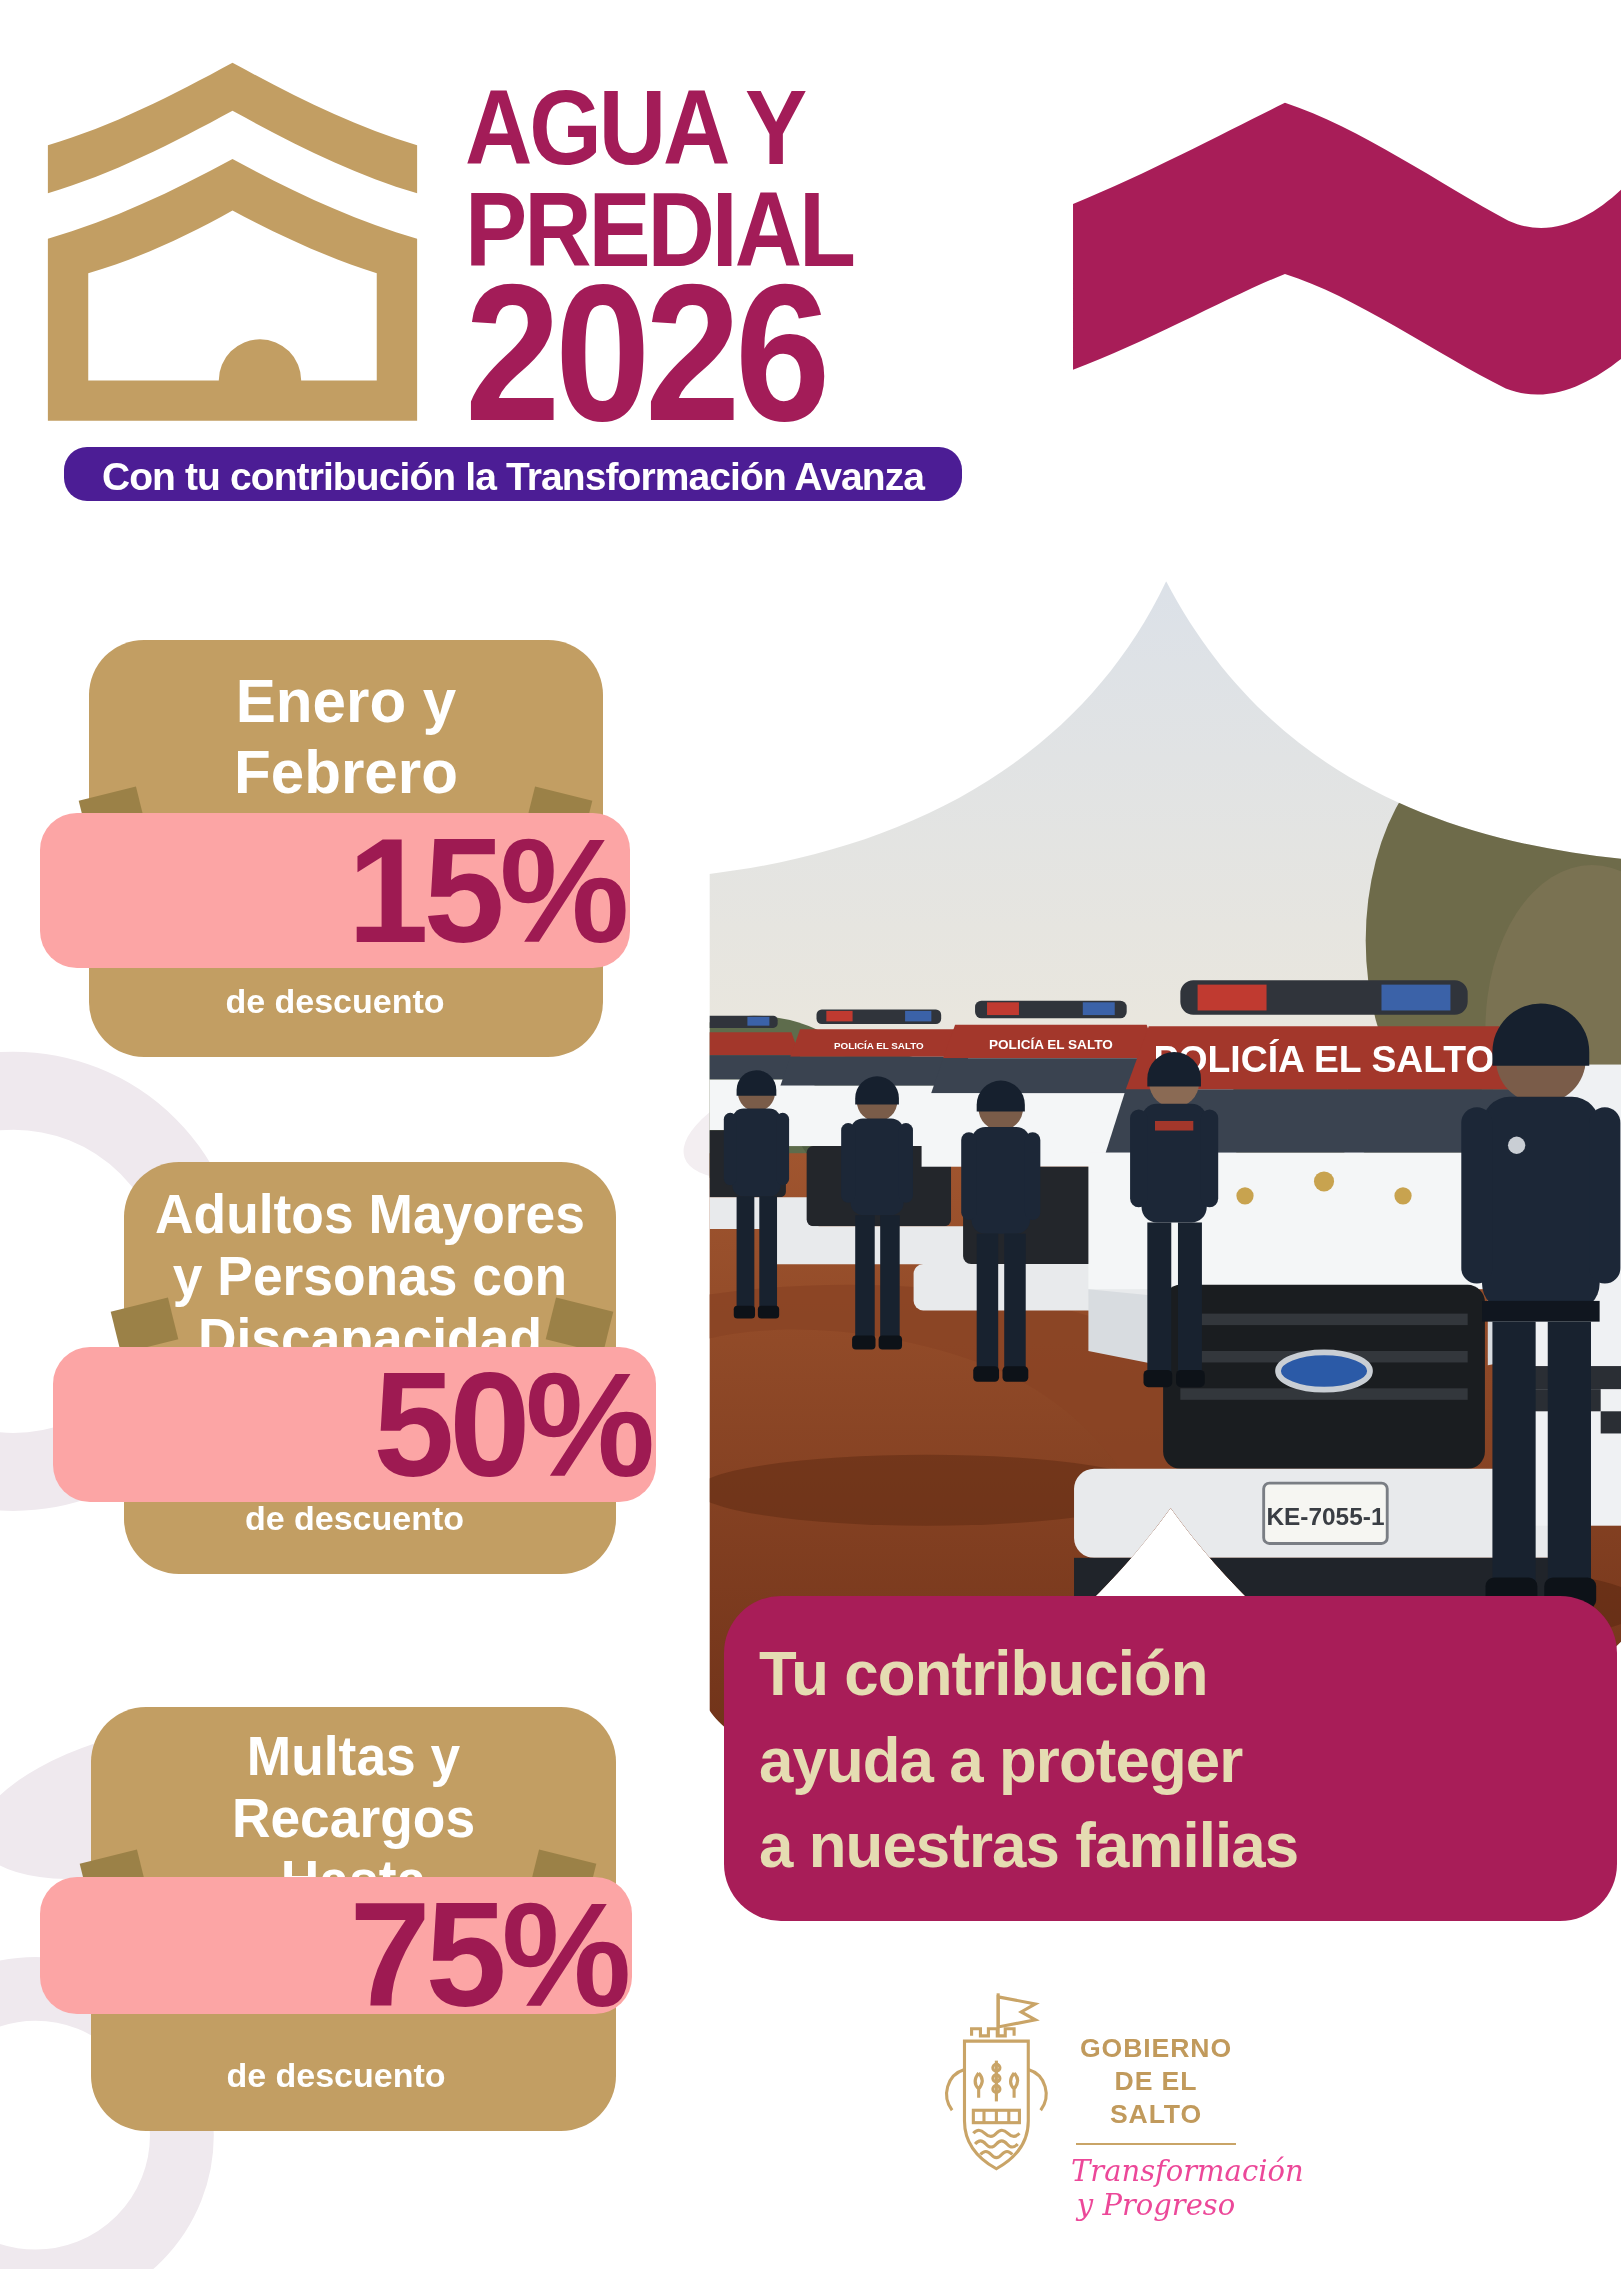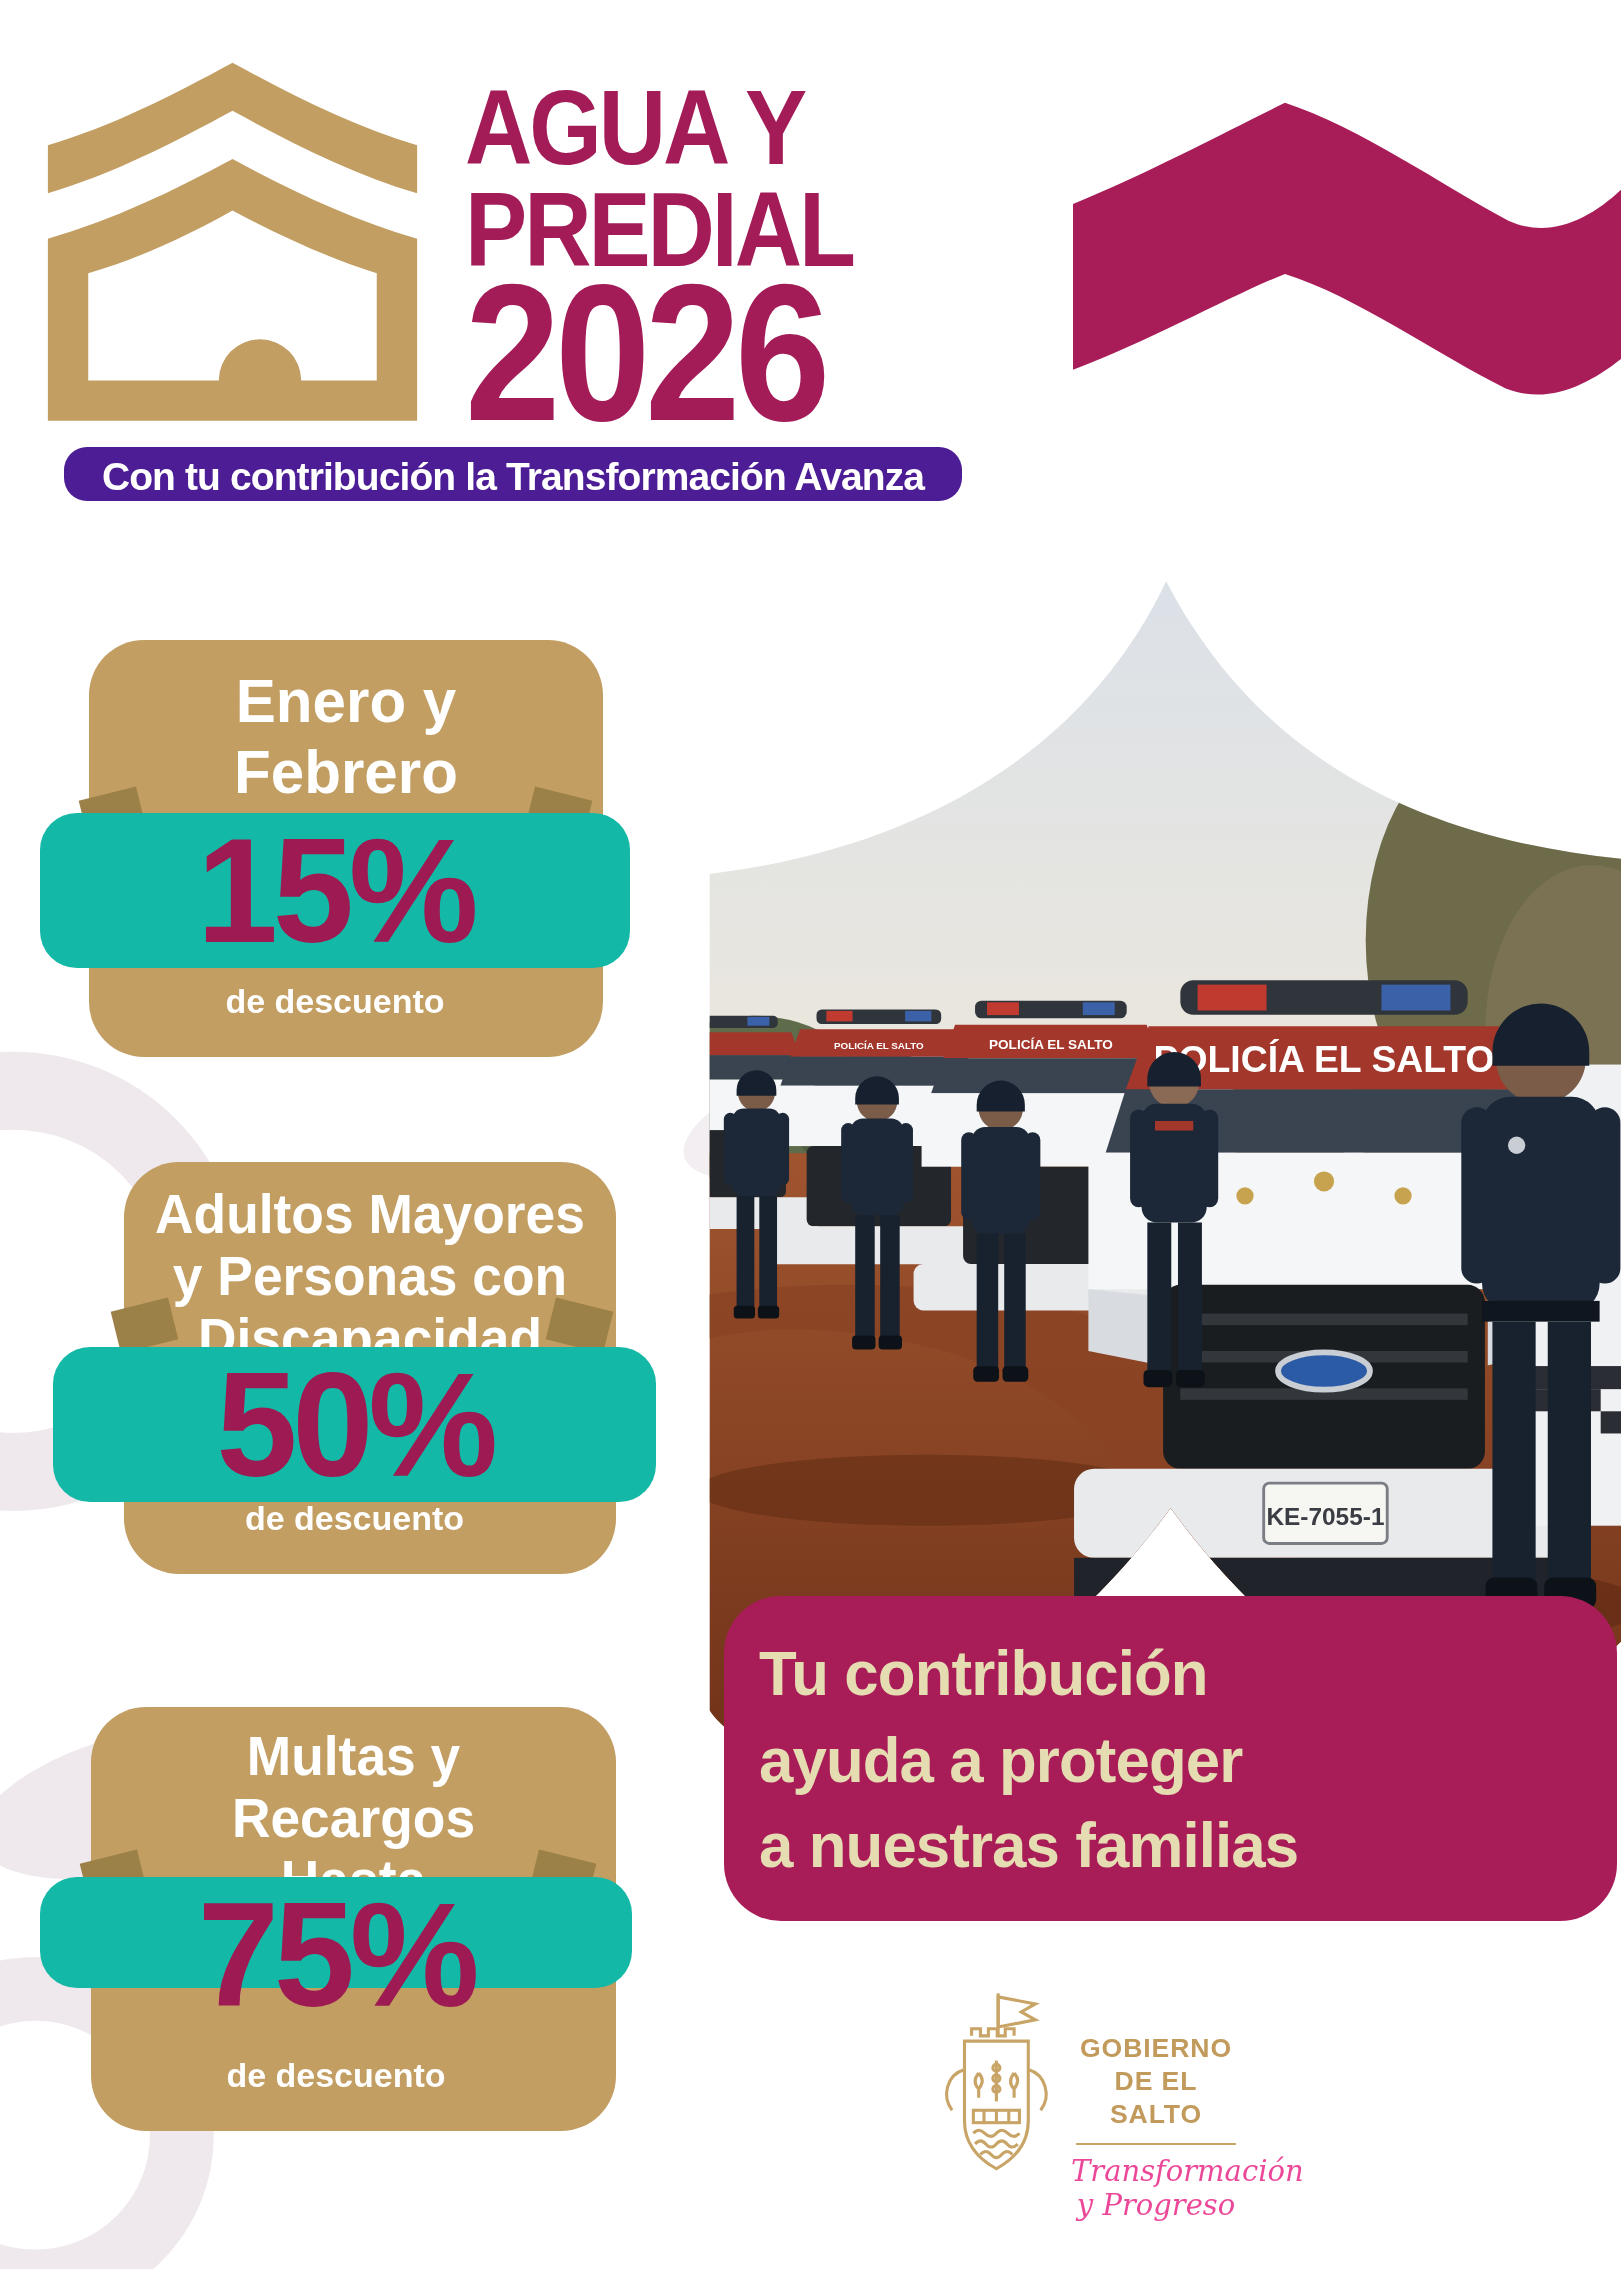--- a/index.html
+++ b/index.html
@@ -17,22 +17,22 @@
   .top-banner{position:absolute;left:64px;top:447px;width:898px;height:54px;
               background:#4c1d95;border-radius:23px;color:#ffffff;font-weight:bold;
               font-size:39px;line-height:59px;text-align:center;letter-spacing:-0.9px;}
 
   
   .card{position:absolute;}
   .card-body{position:absolute;background:#C29E63;border-radius:55px;z-index:1;}
   .fold{position:absolute;background:#9B8147;z-index:2;}
   .card-title{position:absolute;z-index:3;color:#ffffff;font-weight:bold;text-align:center;
               transform:scaleX(.97);transform-origin:center top;}
-  .band{position:absolute;left:0;right:0;background:#14b8a6;border-radius:37px;z-index:4;
-        text-align:center;}
+  .band{position:absolute;left:0;right:0;background:#fca5a5;border-radius:37px;z-index:4;
+        text-align:right;}
   .percent{color:#9E1A52;font-weight:bold;font-size:149px;line-height:155px;letter-spacing:-5.3px;
            transform:scaleX(.98);transform-origin:center;}
   .caption{position:absolute;z-index:3;color:#ffffff;font-weight:bold;font-size:34px;
            text-align:center;width:100%;}
 
   
   .msg-box{position:absolute;left:700px;top:1596px;width:893px;height:325px;
            background:#A81D58;border-radius:57px;z-index:2;margin-left:24px;}
   .msg-line{position:absolute;left:35px;color:#E5DCB2;font-weight:bold;font-size:63px;
             line-height:63px;letter-spacing:-0.9px;transform:scaleX(.98);transform-origin:left top;}
@@ -109,21 +109,21 @@
 
   <div class="card" style="left:40px;top:1707px;width:592px;height:424px;z-index:1;">
     <div class="card-body" style="left:51px;top:0;width:525px;height:424px;"></div>
     <div class="fold" style="left:44px;top:149px;width:59px;height:43px;transform:rotate(-14deg);"></div>
     <div class="fold" style="left:493px;top:149px;width:59px;height:43px;transform:rotate(14deg);"></div>
     <div class="card-title" style="left:51px;top:17.7px;width:525px;font-size:55px;line-height:62px;">
       <div>Multas y</div>
       <div>Recargos</div>
       <div>Hasta</div>
     </div>
-    <div class="band" style="top:170px;height:111px;">
+    <div class="band" style="top:170px;height:137px;">
       <div class="percent">75%</div>
     </div>
     <div class="caption" style="top:349px;">de descuento</div>
   </div>
 
   <svg class="abs" style="left:705px;top:497px;z-index:1;" width="917" height="1277" viewBox="0 0 1034 1440">
     <defs>
       <clipPath id="photoClip">
         <path d="M5,425 C230,398 425,295 520,95 C635,315 835,388 1034,408
                  L1034,1290 C990,1330 952,1396 935,1425 C800,1400 640,1300 525,1140

